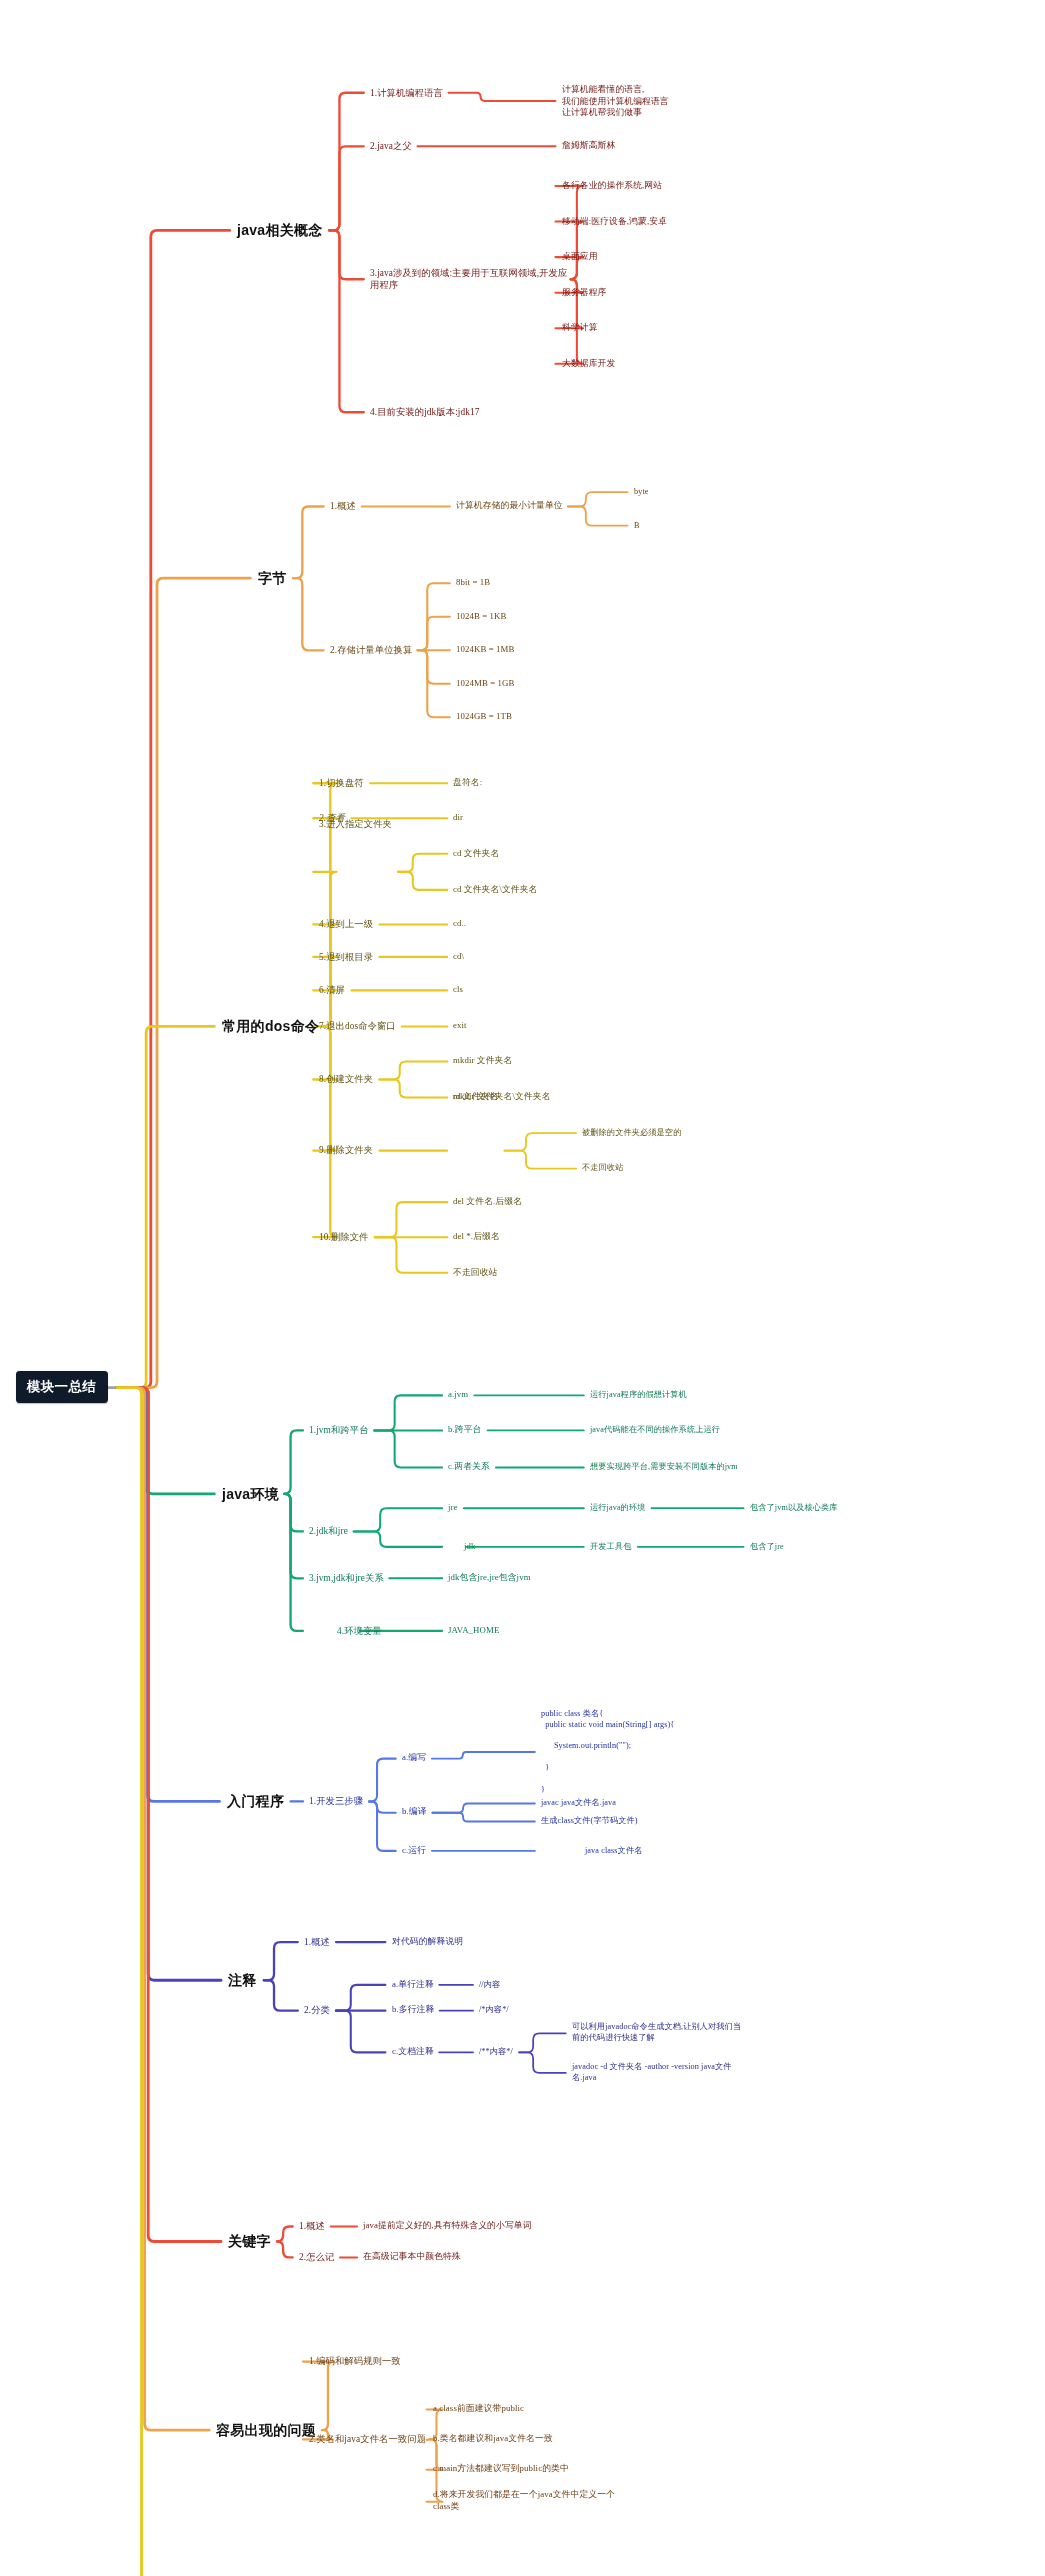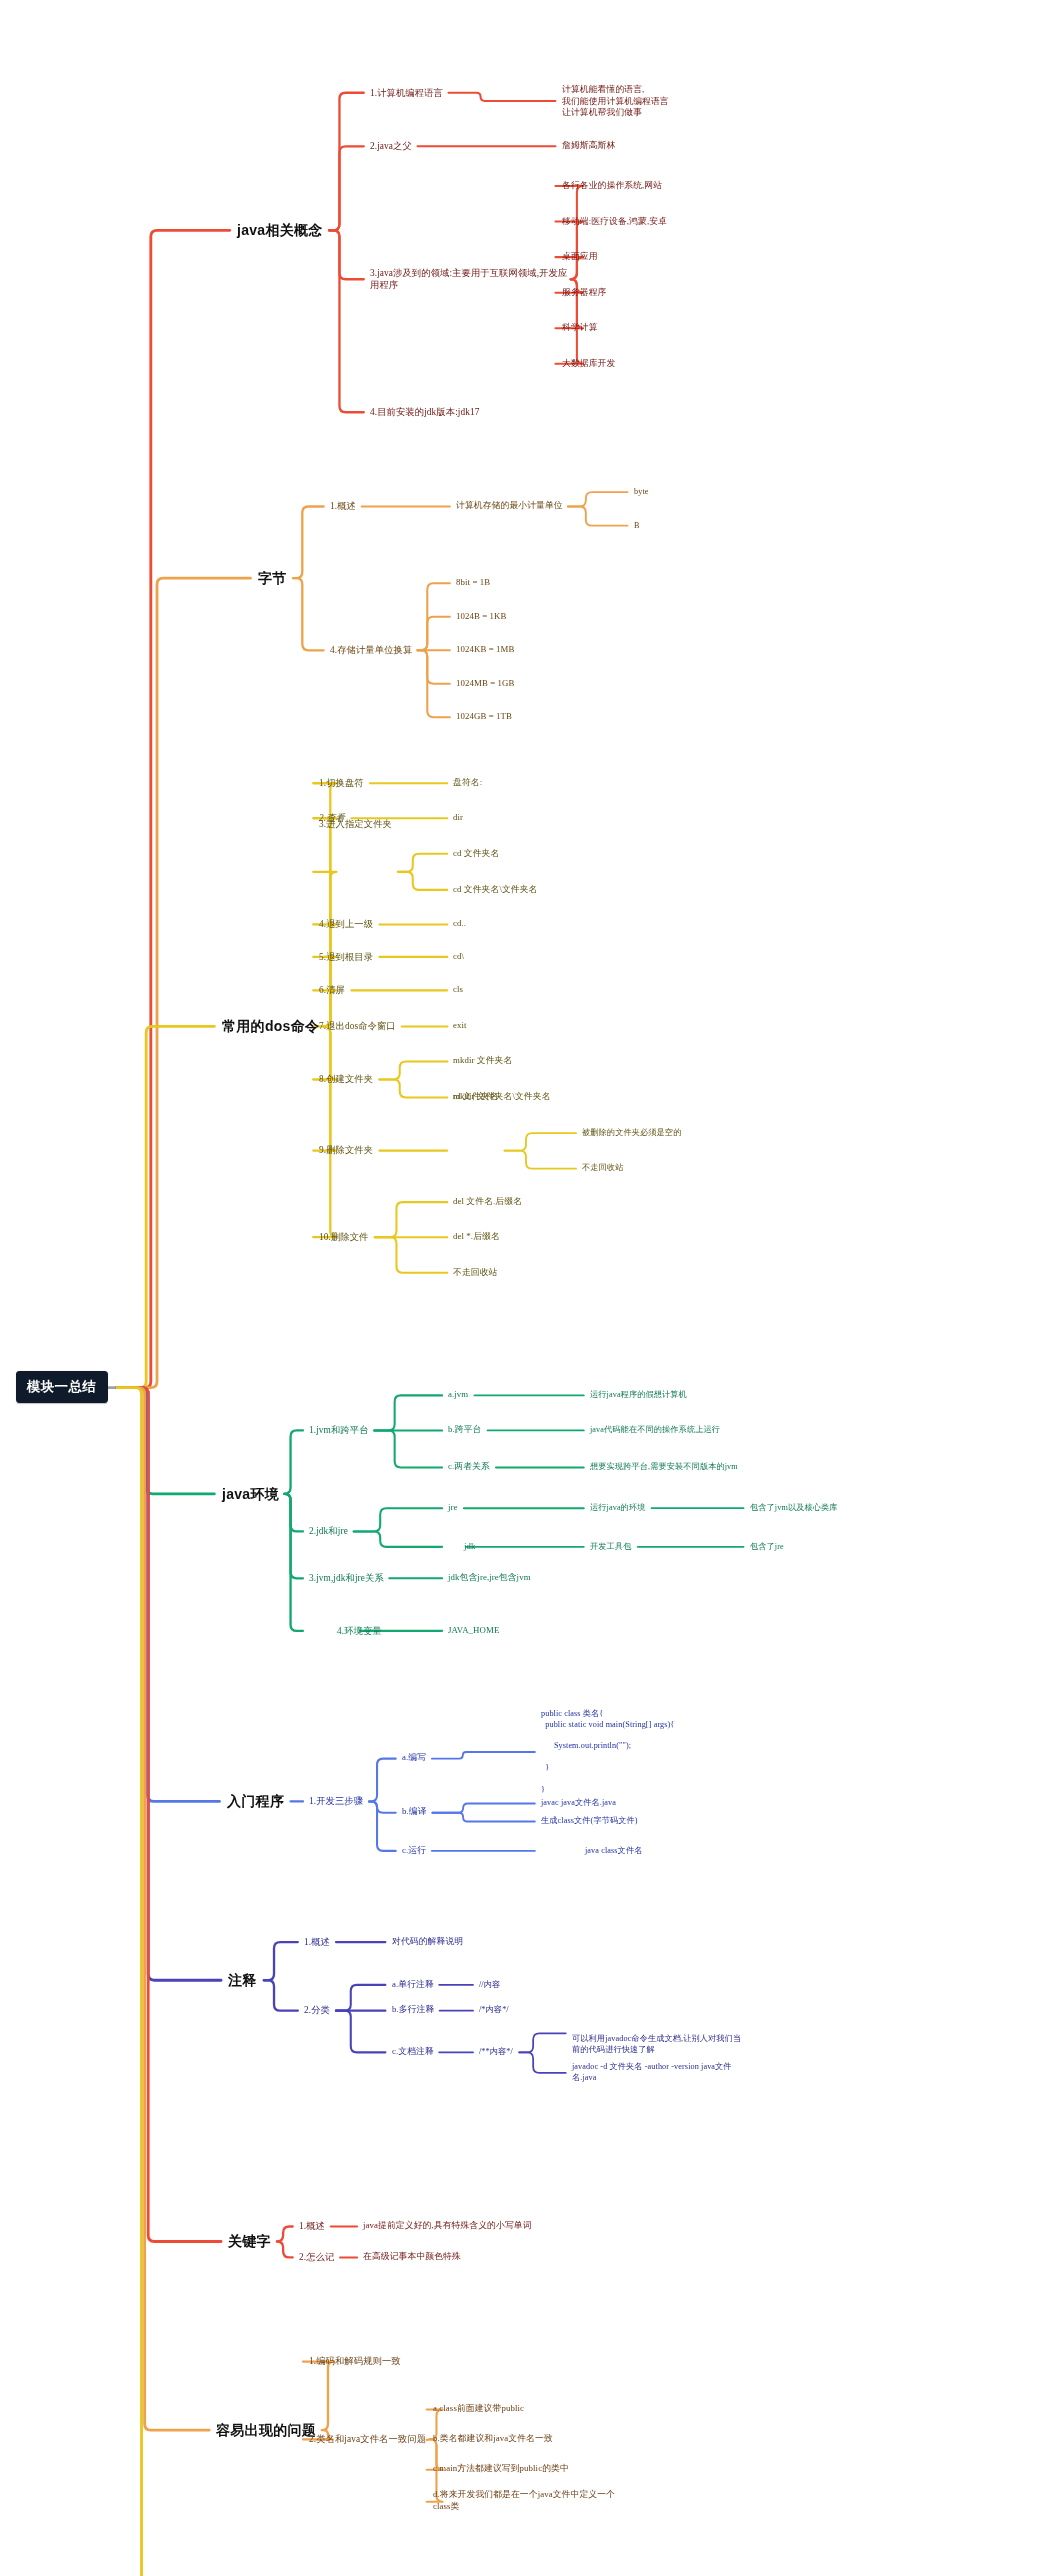--- a/index.html
+++ b/index.html
@@ -193,21 +193,21 @@
       <div class="node lvl3 c-red" style="left: 562px; top: 257px; transform: translateY(-50%);">桌面应用</div>
       <div class="node lvl3 c-red" style="left: 562px; top: 293px; transform: translateY(-50%);">服务器程序</div>
       <div class="node lvl3 c-red" style="left: 562px; top: 328px; transform: translateY(-50%);">科学计算</div>
       <div class="node lvl3 c-red" style="left: 562px; top: 364px; transform: translateY(-50%);">大数据库开发</div>
       <div class="node lvl2 c-red" style="left: 370px; top: 412px; transform: translateY(-50%);">4.目前安装的jdk版本:jdk17</div>
       <div class="node lvl1" style="left: 258px; top: 578px; transform: translateY(-50%);">字节</div>
       <div class="node lvl2 c-orange" style="left: 330px; top: 506px; transform: translateY(-50%);">1.概述</div>
       <div class="node lvl3 c-orange" style="left: 456px; top: 506px; transform: translateY(-50%);">计算机存储的最小计量单位</div>
       <div class="node lvl4 c-orange" style="left: 634px; top: 492px; transform: translateY(-50%);">byte</div>
       <div class="node lvl4 c-orange" style="left: 634px; top: 526px; transform: translateY(-50%);">B</div>
-      <div class="node lvl2 c-orange" style="left: 330px; top: 650px; transform: translateY(-50%);">4.存储计量单位换算</div>
+      <div class="node lvl2 c-orange" style="left: 330px; top: 650px; transform: translateY(-50%);">2.存储计量单位换算</div>
       <div class="node lvl3 c-orange" style="left: 456px; top: 583px; transform: translateY(-50%);">8bit = 1B</div>
       <div class="node lvl3 c-orange" style="left: 456px; top: 617px; transform: translateY(-50%);">1024B = 1KB</div>
       <div class="node lvl3 c-orange" style="left: 456px; top: 650px; transform: translateY(-50%);">1024KB = 1MB</div>
       <div class="node lvl3 c-orange" style="left: 456px; top: 684px; transform: translateY(-50%);">1024MB = 1GB</div>
       <div class="node lvl3 c-orange" style="left: 456px; top: 717px; transform: translateY(-50%);">1024GB = 1TB</div>
       <div class="node lvl1" style="left: 222px; top: 1026px; transform: translateY(-50%);">常用的dos命令</div>
       <div class="node lvl2 c-yellow" style="left: 319px; top: 783px; transform: translateY(-50%);">1.切换盘符</div>
       <div class="node lvl3 c-yellow" style="left: 453px; top: 783px; transform: translateY(-50%);">盘符名:</div>
       <div class="node lvl2 c-yellow" style="left: 319px; top: 818px; transform: translateY(-50%); font-style: italic;">2.查看</div>
       <div class="node lvl3 c-yellow" style="left: 453px; top: 818px; transform: translateY(-50%);">dir</div>
@@ -271,21 +271,21 @@
       <div class="node lvl1" style="left: 228px; top: 1980px; transform: translateY(-50%);">注释</div>
       <div class="node lvl2 c-purple" style="left: 304px; top: 1942px; transform: translateY(-50%);">1.概述</div>
       <div class="node lvl3 c-purple" style="left: 392px; top: 1942px; transform: translateY(-50%);">对代码的解释说明</div>
       <div class="node lvl2 c-purple" style="left: 304px; top: 2010px; transform: translateY(-50%);">2.分类</div>
       <div class="node lvl3 c-purple" style="left: 392px; top: 1985px; transform: translateY(-50%);">a.单行注释</div>
       <div class="node lvl4 c-purple" style="left: 479px; top: 1985px; transform: translateY(-50%);">//内容</div>
       <div class="node lvl3 c-purple" style="left: 392px; top: 2010px; transform: translateY(-50%);">b.多行注释</div>
       <div class="node lvl4 c-purple" style="left: 479px; top: 2010px; transform: translateY(-50%);">/*内容*/</div>
       <div class="node lvl3 c-purple" style="left: 392px; top: 2052px; transform: translateY(-50%);">c.文档注释</div>
       <div class="node lvl4 c-purple" style="left: 479px; top: 2052px; transform: translateY(-50%);">/**内容*/</div>
-      <div class="node lvl4 c-purple" style="left: 572px; top: 2033px; transform: translateY(-50%); margin-top: 12px;">可以利用javadoc命令生成文档,让别人对我们当
+      <div class="node lvl4 c-purple" style="left: 572px; top: 2033px; transform: translateY(-50%);">可以利用javadoc命令生成文档,让别人对我们当
 前的代码进行快速了解</div>
       <div class="node lvl4 c-purple" style="left: 572px; top: 2073px; transform: translateY(-50%);">javadoc -d 文件夹名 -author -version java文件
 名.java</div>
       <div class="node lvl1" style="left: 228px; top: 2241px; transform: translateY(-50%);">关键字</div>
       <div class="node lvl2 c-red" style="left: 299px; top: 2226px; transform: translateY(-50%);">1.概述</div>
       <div class="node lvl3 c-red" style="left: 363px; top: 2226px; transform: translateY(-50%);">java提前定义好的,具有特殊含义的小写单词</div>
       <div class="node lvl2 c-red" style="left: 299px; top: 2257px; transform: translateY(-50%);">2.怎么记</div>
       <div class="node lvl3 c-red" style="left: 363px; top: 2257px; transform: translateY(-50%);">在高级记事本中颜色特殊</div>
       <div class="node lvl1" style="left: 216px; top: 2430px; transform: translateY(-50%);">容易出现的问题</div>
       <div class="node lvl2 c-brown" style="left: 309px; top: 2361px; transform: translateY(-50%);">1.编码和解码规则一致</div>

